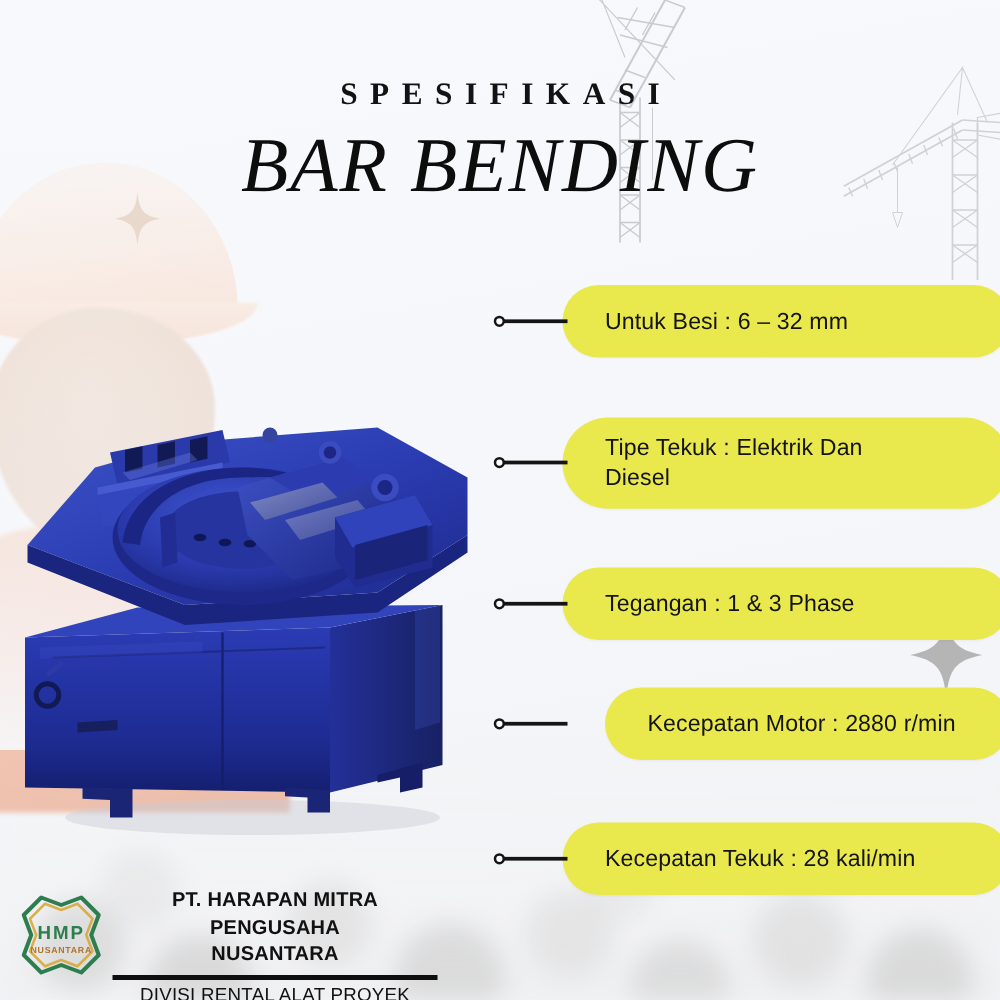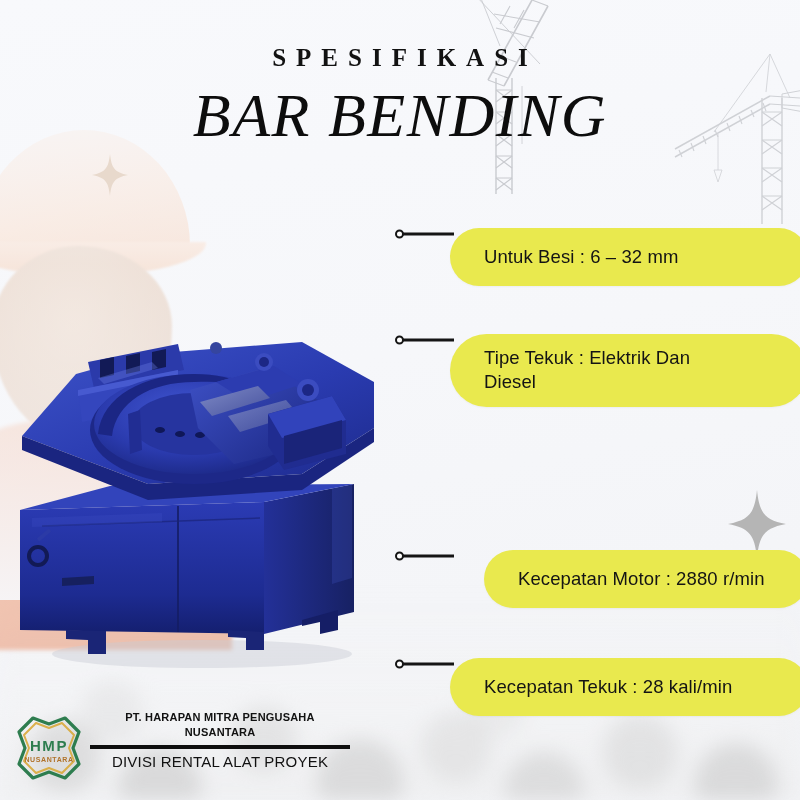--- a/index.html
+++ b/index.html
@@ -77,40 +77,40 @@
   }
 
   
   .bg-cranes { position: absolute; right: 0; top: -6px; width: 330px; height: 230px; opacity: .42; }
 
   
   .sparkle { position: absolute; pointer-events: none; }
   .sparkle svg { display: block; }
 
   
-  .header { position: absolute; left: 0; right: 0; top: 44px; text-align: center; }
+  .header { position: absolute; left: 0; right: 0; top: 62px; text-align: center; }
   .kicker {
     font-family: "Liberation Serif", serif;
     font-size: 25px; font-weight: 700; letter-spacing: 10px;
     color: #121212; text-indent: 10px;
   }
   .title {
     font-family: "Liberation Serif", serif;
     font-style: italic; font-weight: 400;
     font-size: 62px; letter-spacing: 1.5px;
     color: #0d0d0d; margin-top: 12px; line-height: 1;
   }
 
   
   .machine { position: absolute; left: 2px; top: 278px; width: 392px; height: 392px; }
   .machine svg { display: block; width: 100%; height: 100%; }
 
   
   .specs { position: absolute; left: 395px; right: 0; top: 0; bottom: 0; }
-  .spec-row { position: absolute; left: 0; right: 0; display: flex; }
+  .spec-row { position: absolute; left: 0; right: 0; display: flex; align-items: center; }
   .spec-connector { position: relative; width: 55px; height: 12px; flex: 0 0 auto; }
   .spec-dot {
     position: absolute; left: 0; top: 50%; transform: translateY(-50%);
     width: 9px; height: 9px; border-radius: 50%;
     border: 2px solid #151515; background: #ffffff;
   }
   .spec-line {
     position: absolute; left: 7px; top: 50%; transform: translateY(-50%);
     width: 52px; height: 3px; background: #151515;
   }
@@ -129,21 +129,21 @@
     font-size: 18.5px; font-weight: 400; color: #141414;
     line-height: 1.32; letter-spacing: .1px;
   }
 
   
   .footer { position: absolute; left: 0; top: 706px; width: 410px; height: 86px; }
   .logo { position: absolute; left: 12px; top: 8px; width: 74px; height: 70px; }
   .logo svg { display: block; }
   .footer-text { position: absolute; left: 90px; top: 4px; width: 260px; text-align: center; }
   .company {
-    font-size: 11px; font-weight: 700; color: #111111;
+    font-size: 16px; font-weight: 700; color: #111111;
     letter-spacing: .2px; line-height: 1.35;
   }
   .footer-rule { height: 4px; background: #0e0e0e; margin: 5px 0 4px 0; }
   .division {
     font-size: 15px; font-weight: 400; color: #111111; letter-spacing: .2px;
   }
 </style>
 </head>
 <body>
 
@@ -331,20 +331,29 @@
     <div class="spec-row" style="top:334px;">
       <div class="spec-connector">
         <span class="spec-line"></span>
         <span class="spec-dot"></span>
       </div>
       <div class="spec-pill" style="min-height:70px; max-width:100%;">
         <span class="spec-text" style="max-width:228px; display:inline-block;">Tipe Tekuk : Elektrik Dan Diesel</span>
       </div>
     </div>
 
+    <div class="spec-row" style="top:454px;">
+      <div class="spec-connector">
+        <span class="spec-line"></span>
+        <span class="spec-dot"></span>
+      </div>
+      <div class="spec-pill">
+        <span class="spec-text">Tegangan : 1 &amp; 3 Phase</span>
+      </div>
+    </div>
 
     <div class="spec-row" style="top:550px;gap:34px;">
       <div class="spec-connector">
         <span class="spec-line"></span>
         <span class="spec-dot"></span>
       </div>
       <div class="spec-pill">
         <span class="spec-text">Kecepatan Motor : 2880 r/min</span>
       </div>
     </div>

